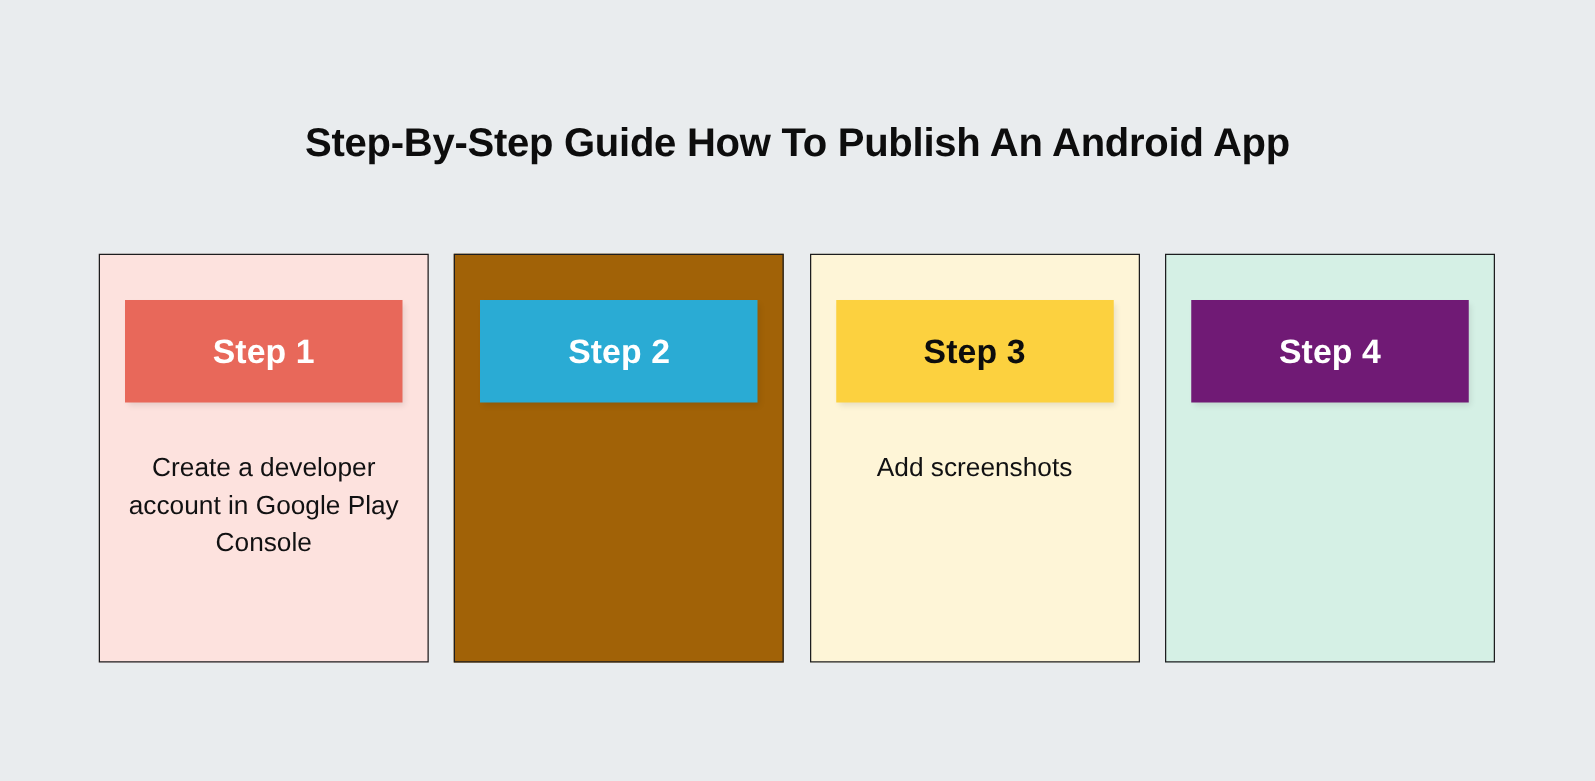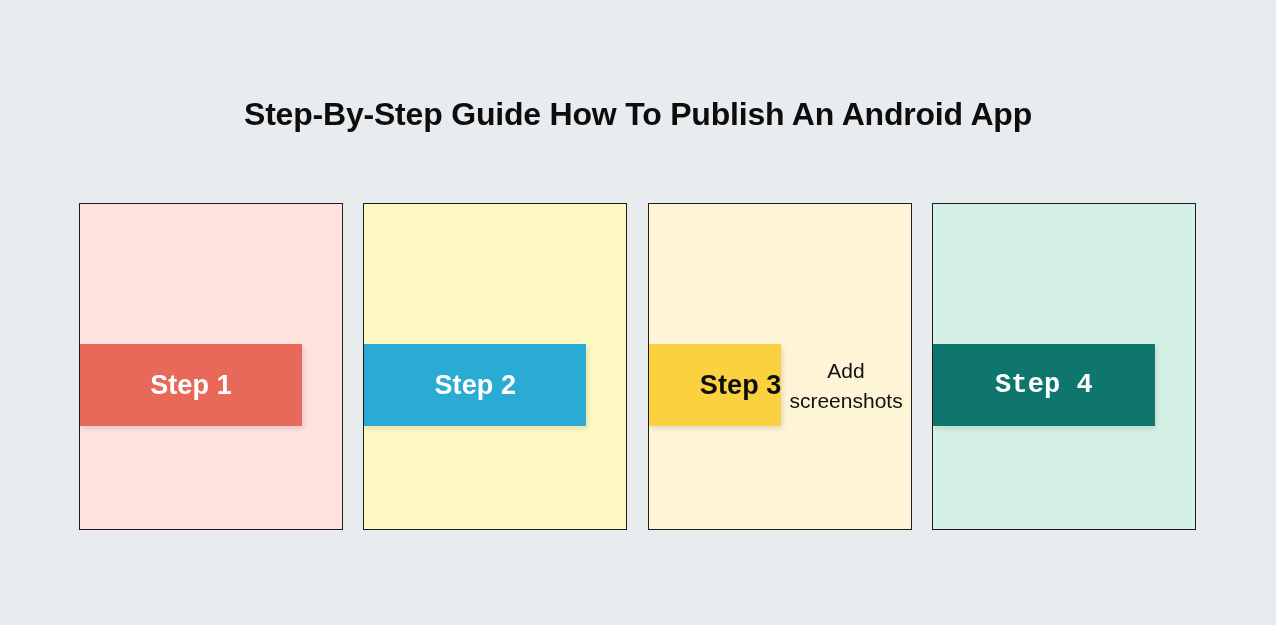--- a/index.html
+++ b/index.html
@@ -49,21 +49,21 @@
     align-items: flex-start;
   }
 
   .step-card {
     position: relative;
     width: 264px;
     height: 327px;
     box-sizing: border-box;
     border: 1.6px solid #1d1d1f;
     display: flex;
-    flex-direction: row;
+    flex-direction: column;
     align-items: center;
   }
 
   .step-badge {
     width: 222px;
     height: 82px;
     margin-top: 36px;
     display: flex;
     align-items: center;
     justify-content: center;
@@ -101,35 +101,36 @@
 <div class="infographic">
 
   <div class="page-title" style="color: rgb(13, 13, 13);">Step-By-Step Guide How To Publish An Android App</div>
 
   <div class="cards-row">
 
     <div class="step-card" style="background-color: rgb(253, 226, 222); border-color: rgb(29, 29, 31);">
       <div class="step-badge" style="background-color: rgb(232, 104, 90);">
         <span class="step-badge-label" style="color: rgb(255, 255, 255);">Step 1</span>
       </div>
+      <div class="step-body">Create a developer account in Google Play Console</div>
     </div>
 
-    <div class="step-card" style="background-color: #fef9c3; border-color: rgb(29, 29, 31);">
+    <div class="step-card" style="background-color: #a16207; border-color: rgb(29, 29, 31);">
       <div class="step-badge" style="background-color: rgb(42, 171, 212);">
         <span class="step-badge-label" style="color: rgb(255, 255, 255);">Step 2</span>
       </div>
     </div>
 
     <div class="step-card" style="background-color: rgb(254, 245, 215); border-color: rgb(29, 29, 31);">
-      <div class="step-badge" style="background-color: rgb(252, 209, 63); justify-content: flex-end;">
+      <div class="step-badge" style="background-color: rgb(252, 209, 63);">
         <span class="step-badge-label" style="color: rgb(13, 13, 13);">Step 3</span>
       </div>
       <div class="step-body short">Add screenshots</div>
     </div>
 
     <div class="step-card" style="background-color: rgb(213, 240, 229); border-color: rgb(29, 29, 31);">
-      <div class="step-badge" style="background-color: #0f766e; font-family: Liberation Mono, monospace;">
+      <div class="step-badge" style="background-color: #701a75;">
         <span class="step-badge-label" style="color: rgb(255, 255, 255);">Step 4</span>
       </div>
     </div>
 
   </div>
 </div>
 
 </body></html>

